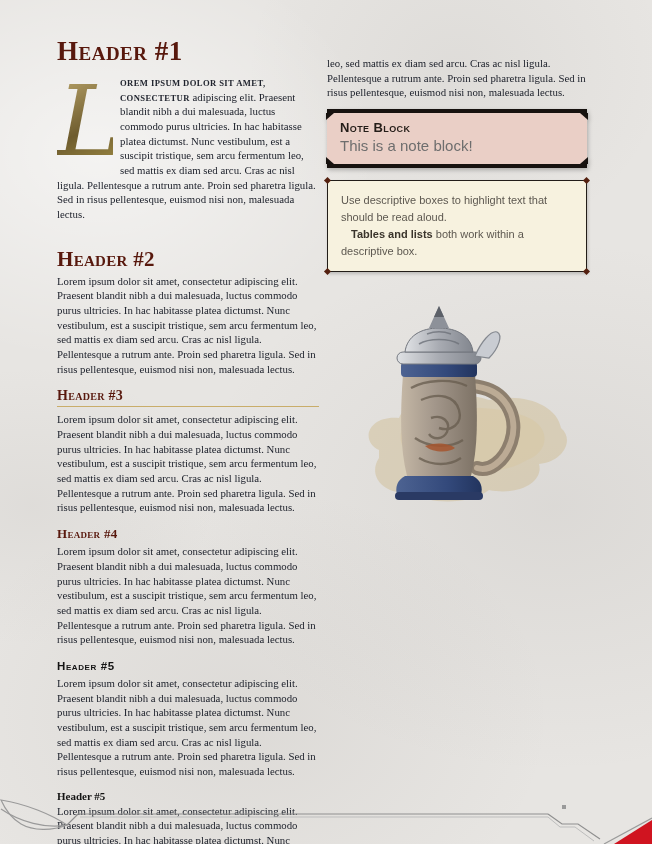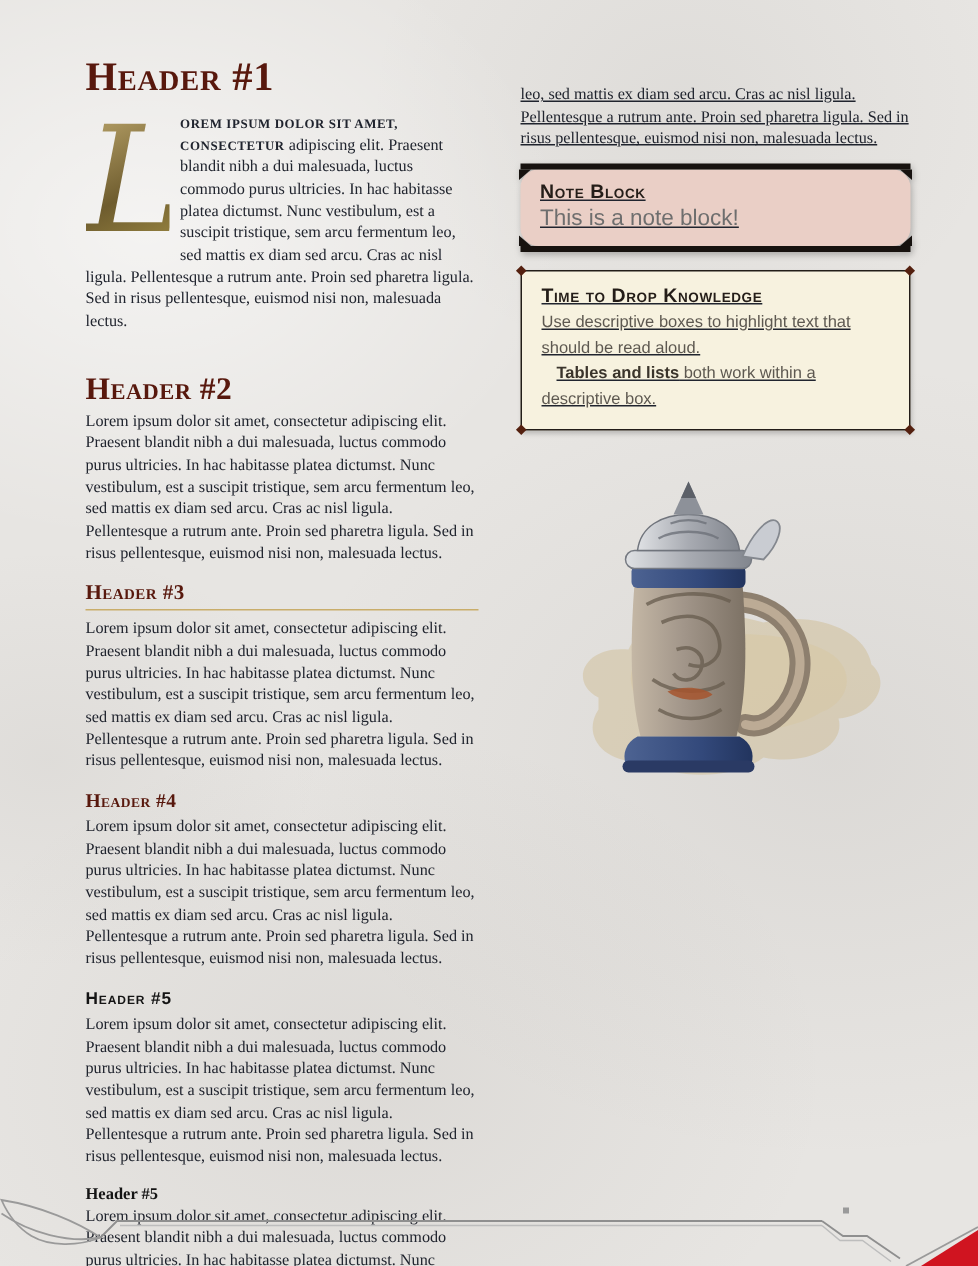--- a/index.html
+++ b/index.html
@@ -9,21 +9,21 @@
     background:
       radial-gradient(ellipse 400px 300px at 15% 18%, rgba(255,255,255,.55), rgba(255,255,255,0) 70%),
       radial-gradient(ellipse 520px 380px at 85% 60%, rgba(118,113,108,.10), rgba(0,0,0,0) 70%),
       radial-gradient(ellipse 420px 320px at 38% 85%, rgba(128,122,115,.10), rgba(0,0,0,0) 72%),
       radial-gradient(ellipse 300px 260px at 70% 8%, rgba(122,118,112,.08), rgba(0,0,0,0) 70%),
       radial-gradient(ellipse 260px 200px at 5% 60%, rgba(125,120,114,.08), rgba(0,0,0,0) 70%),
       #e7e5e2;
   }
   .col{position:absolute;top:36px;width:262px;color:#20242e;}
   .col-left{left:57px;}
-  .col-right{left:347px;top:56px;width:260px;text-decoration:underline;}
+  .col-right{left:327px;top:56px;width:260px;}
   p.body{font-size:10.8px;line-height:1.36;margin:0 0 9px;}
   h1.hb{font-size:27px;font-weight:700;font-variant:small-caps;color:#58180d;margin:0 0 8px;letter-spacing:.5px;}
   h2.hb{font-size:21px;font-weight:700;font-variant:small-caps;color:#58180d;margin:25px 0 2px;letter-spacing:.3px;}
   h3.hb{font-size:14px;font-weight:700;font-variant:small-caps;color:#58180d;margin:12px 0 5px;padding-bottom:2px;border-bottom:1.6px solid #c9ad6a;letter-spacing:.3px;}
   h4.hb{font-size:13px;font-weight:700;font-variant:small-caps;color:#58180d;margin:11px 0 2px;letter-spacing:.3px;}
   h5.hb{font-family:"Liberation Sans",sans-serif;font-size:11.5px;font-weight:700;font-variant:small-caps;color:#141414;margin:13px 0 4px;letter-spacing:.6px;}
   h6.hb{font-size:11px;font-weight:700;color:#141414;margin:11px 0 2px;}
   .dropcap{
     float:left;width:56px;height:90px;margin:5px 7px 0 0;
     font-family:"DejaVu Serif",serif;font-style:italic;font-size:98px;line-height:82px;
@@ -33,21 +33,21 @@
   }
   .leadcaps{font-size:8.6px;font-weight:700;letter-spacing:.4px;text-transform:uppercase;}
   
   .note{position:relative;margin:4px 0 12px;filter:drop-shadow(1px 2px 2px rgba(0,0,0,.25));}
   .note-bar{position:relative;height:4px;background:#17120f;margin:0;}
   .note-bar .fl{position:absolute;width:0;height:0;}
   .bar-top .fl-l{left:-1px;top:4px;border-top:7px solid #17120f;border-right:8px solid transparent;}
   .bar-top .fl-r{right:-1px;top:4px;border-top:7px solid #17120f;border-left:8px solid transparent;}
   .bar-bot .fl-l{left:-1px;bottom:4px;border-bottom:7px solid #17120f;border-right:8px solid transparent;}
   .bar-bot .fl-r{right:-1px;bottom:4px;border-bottom:7px solid #17120f;border-left:8px solid transparent;}
-  .note-body{background:#eacfc6;padding:7px 13px 10px;border-radius:12px;}
+  .note-body{background:#eacfc6;padding:7px 13px 10px;}
   .box-title{font-family:"Liberation Sans",sans-serif;font-size:13px;font-weight:700;font-variant:small-caps;color:#241d18;letter-spacing:.4px;margin:0 0 2px;}
   .note-text{font-family:"Liberation Sans",sans-serif;font-size:15px;color:#6e6e6e;margin:0;}
   
   .desc{position:relative;background:#f7f2df;border:1px solid #221d18;padding:8px 13px 11px;margin:0 0 18px;box-shadow:1px 2px 3px rgba(0,0,0,.18);}
   .desc p{font-family:"Liberation Sans",sans-serif;font-size:11px;line-height:1.55;color:#5d5850;margin:3px 0 0;}
   .desc .indent{text-indent:10px;margin-top:0;}
   .desc b{color:#3a342b;}
   .dot{position:absolute;width:5px;height:5px;background:#54200f;transform:rotate(45deg);}
   .dot.tl{left:-3px;top:-3px;} .dot.tr{right:-3px;top:-3px;}
   .dot.bl{left:-3px;bottom:-3px;} .dot.br{right:-3px;bottom:-3px;}
@@ -97,21 +97,20 @@
         <span class="fl fl-l"></span>
         <span class="fl fl-r"></span>
       </div>
     </div>
 
     <div class="desc">
       <span class="dot tl"></span>
       <span class="dot tr"></span>
       <span class="dot bl"></span>
       <span class="dot br"></span>
-      <div class="box-title">Time to Drop Knowledge</div>
       <p>Use descriptive boxes to highlight text that should be read aloud.</p>
       <p class="indent"><b>Tables and lists</b><span> both work within a descriptive box.</span></p>
     </div>
 
     <div class="stein-wrap">
       <svg width="236" height="218" viewBox="0 0 236 218">
         <defs>
           <linearGradient id="bodyG" x1="0" y1="0" x2="1" y2="0">
             <stop offset="0" stop-color="#c4b7a5"></stop>
               <stop offset="0.45" stop-color="#a2968a"></stop>

